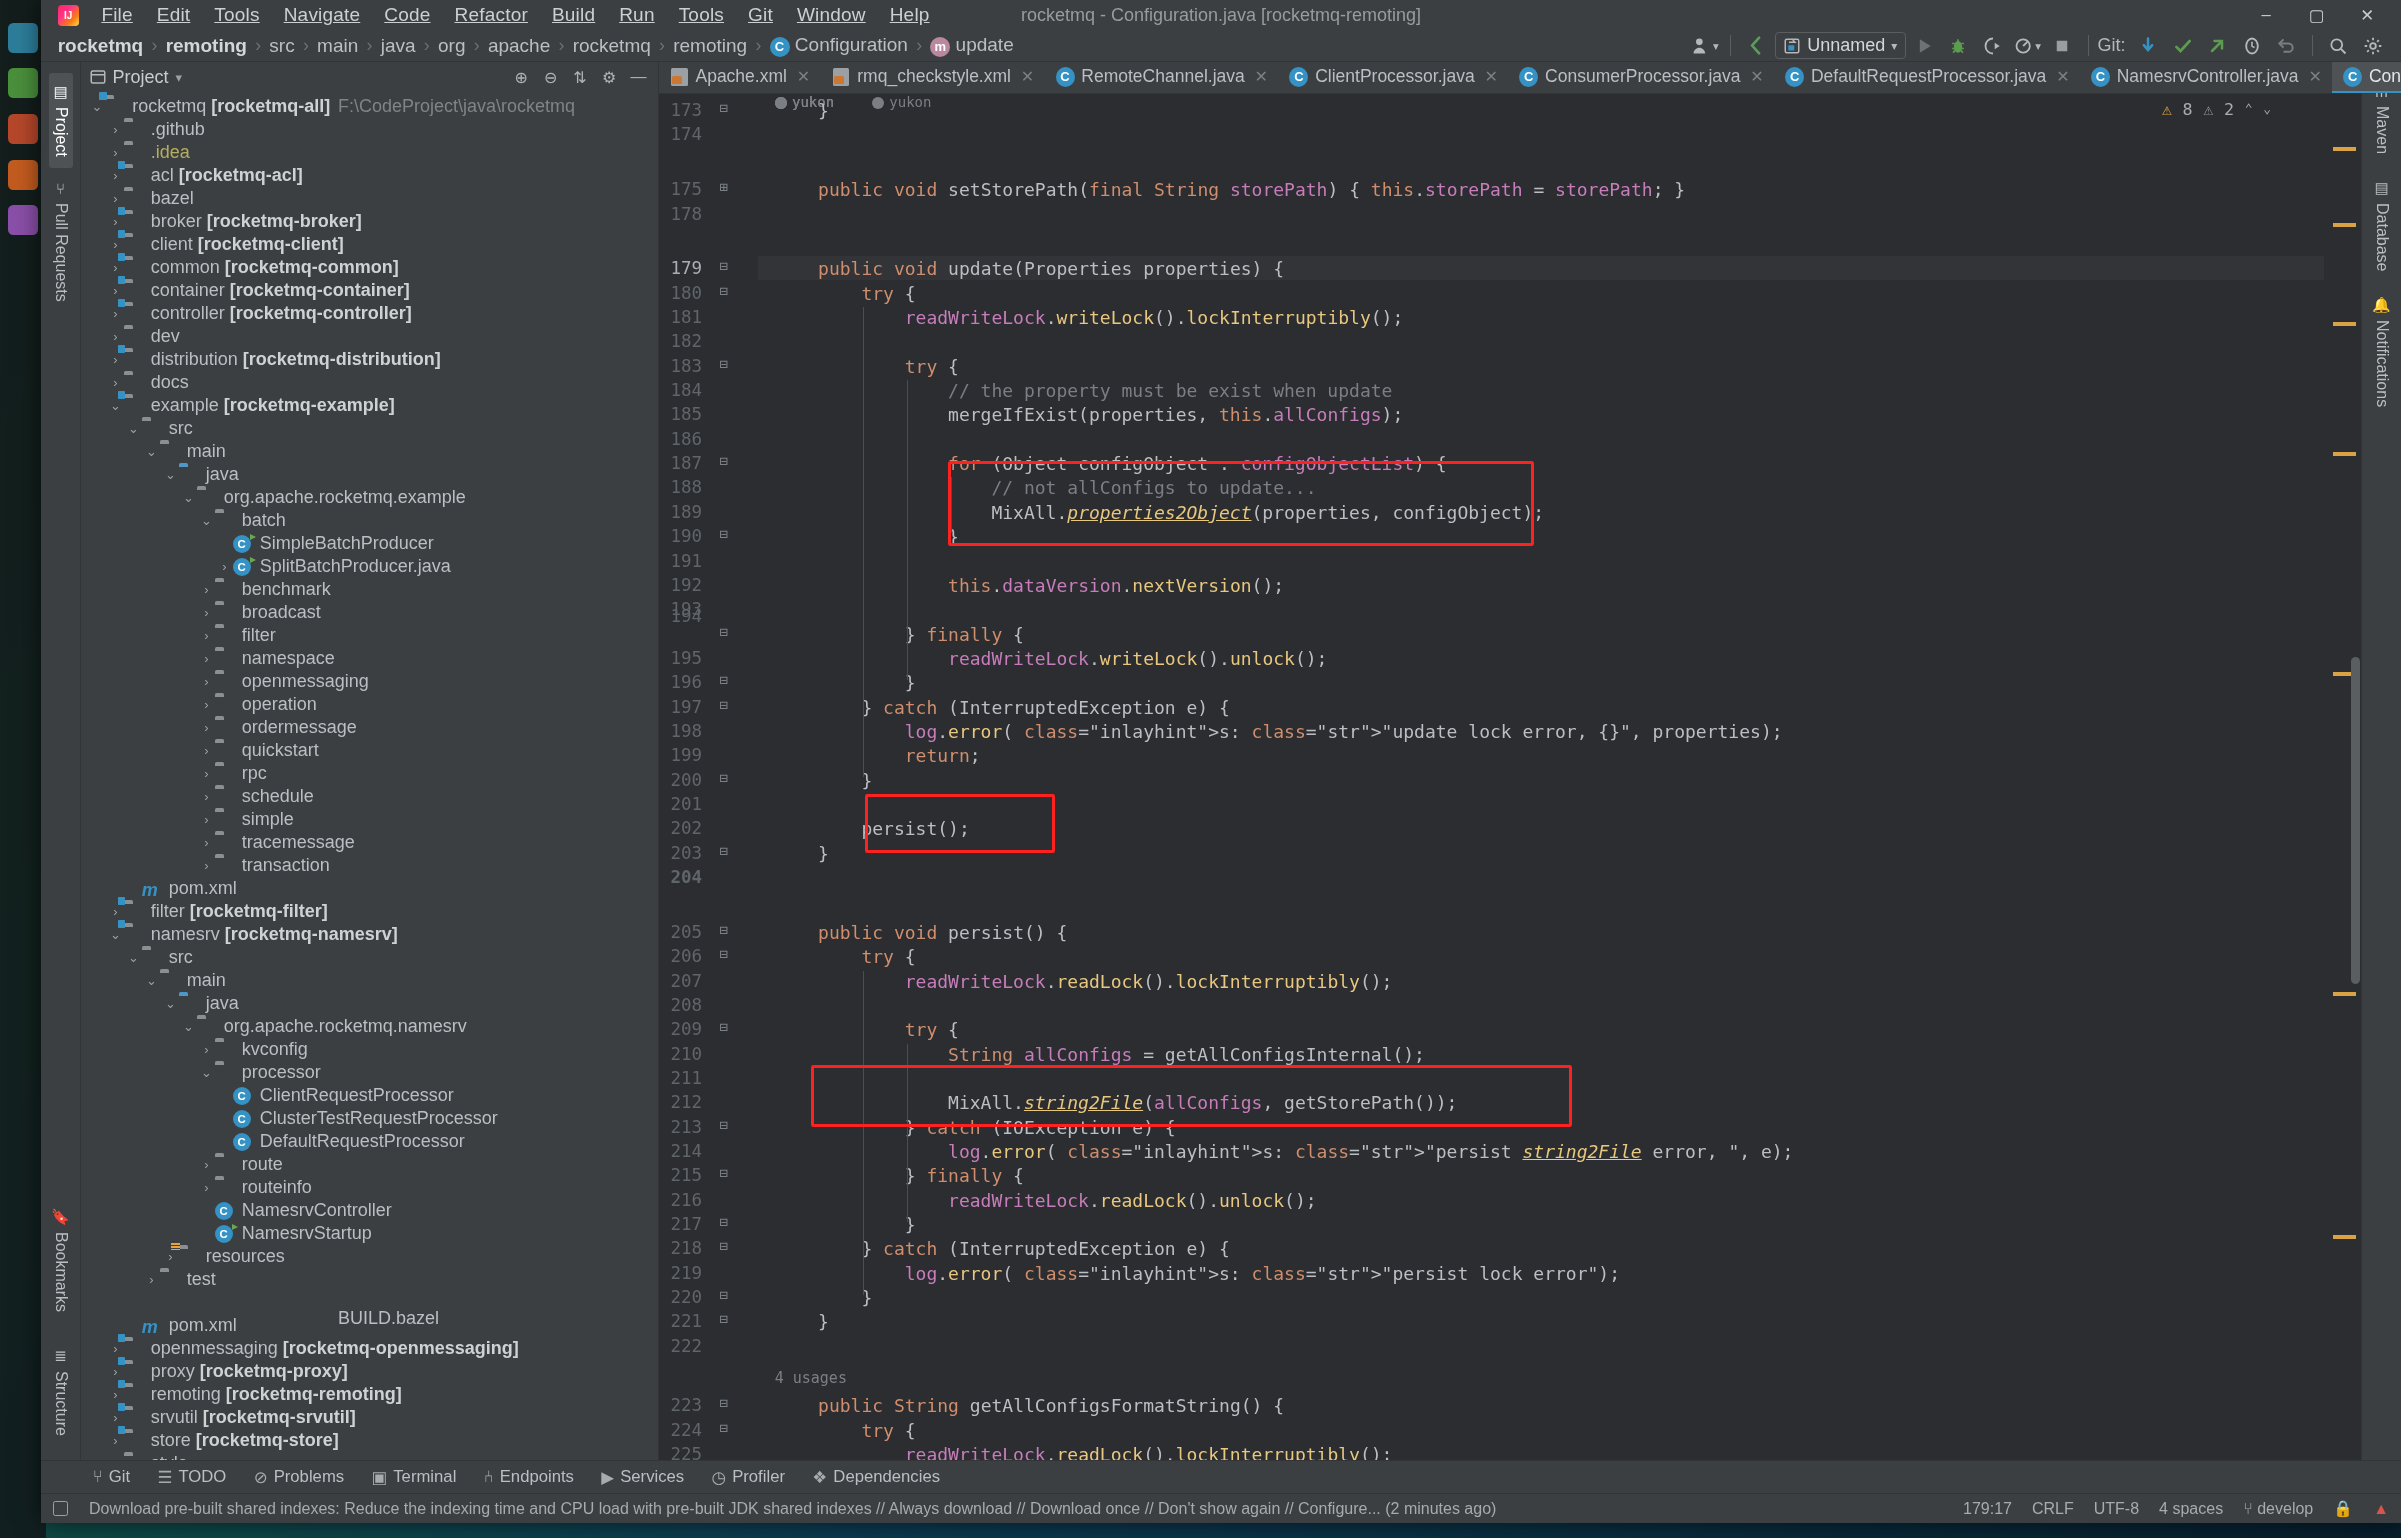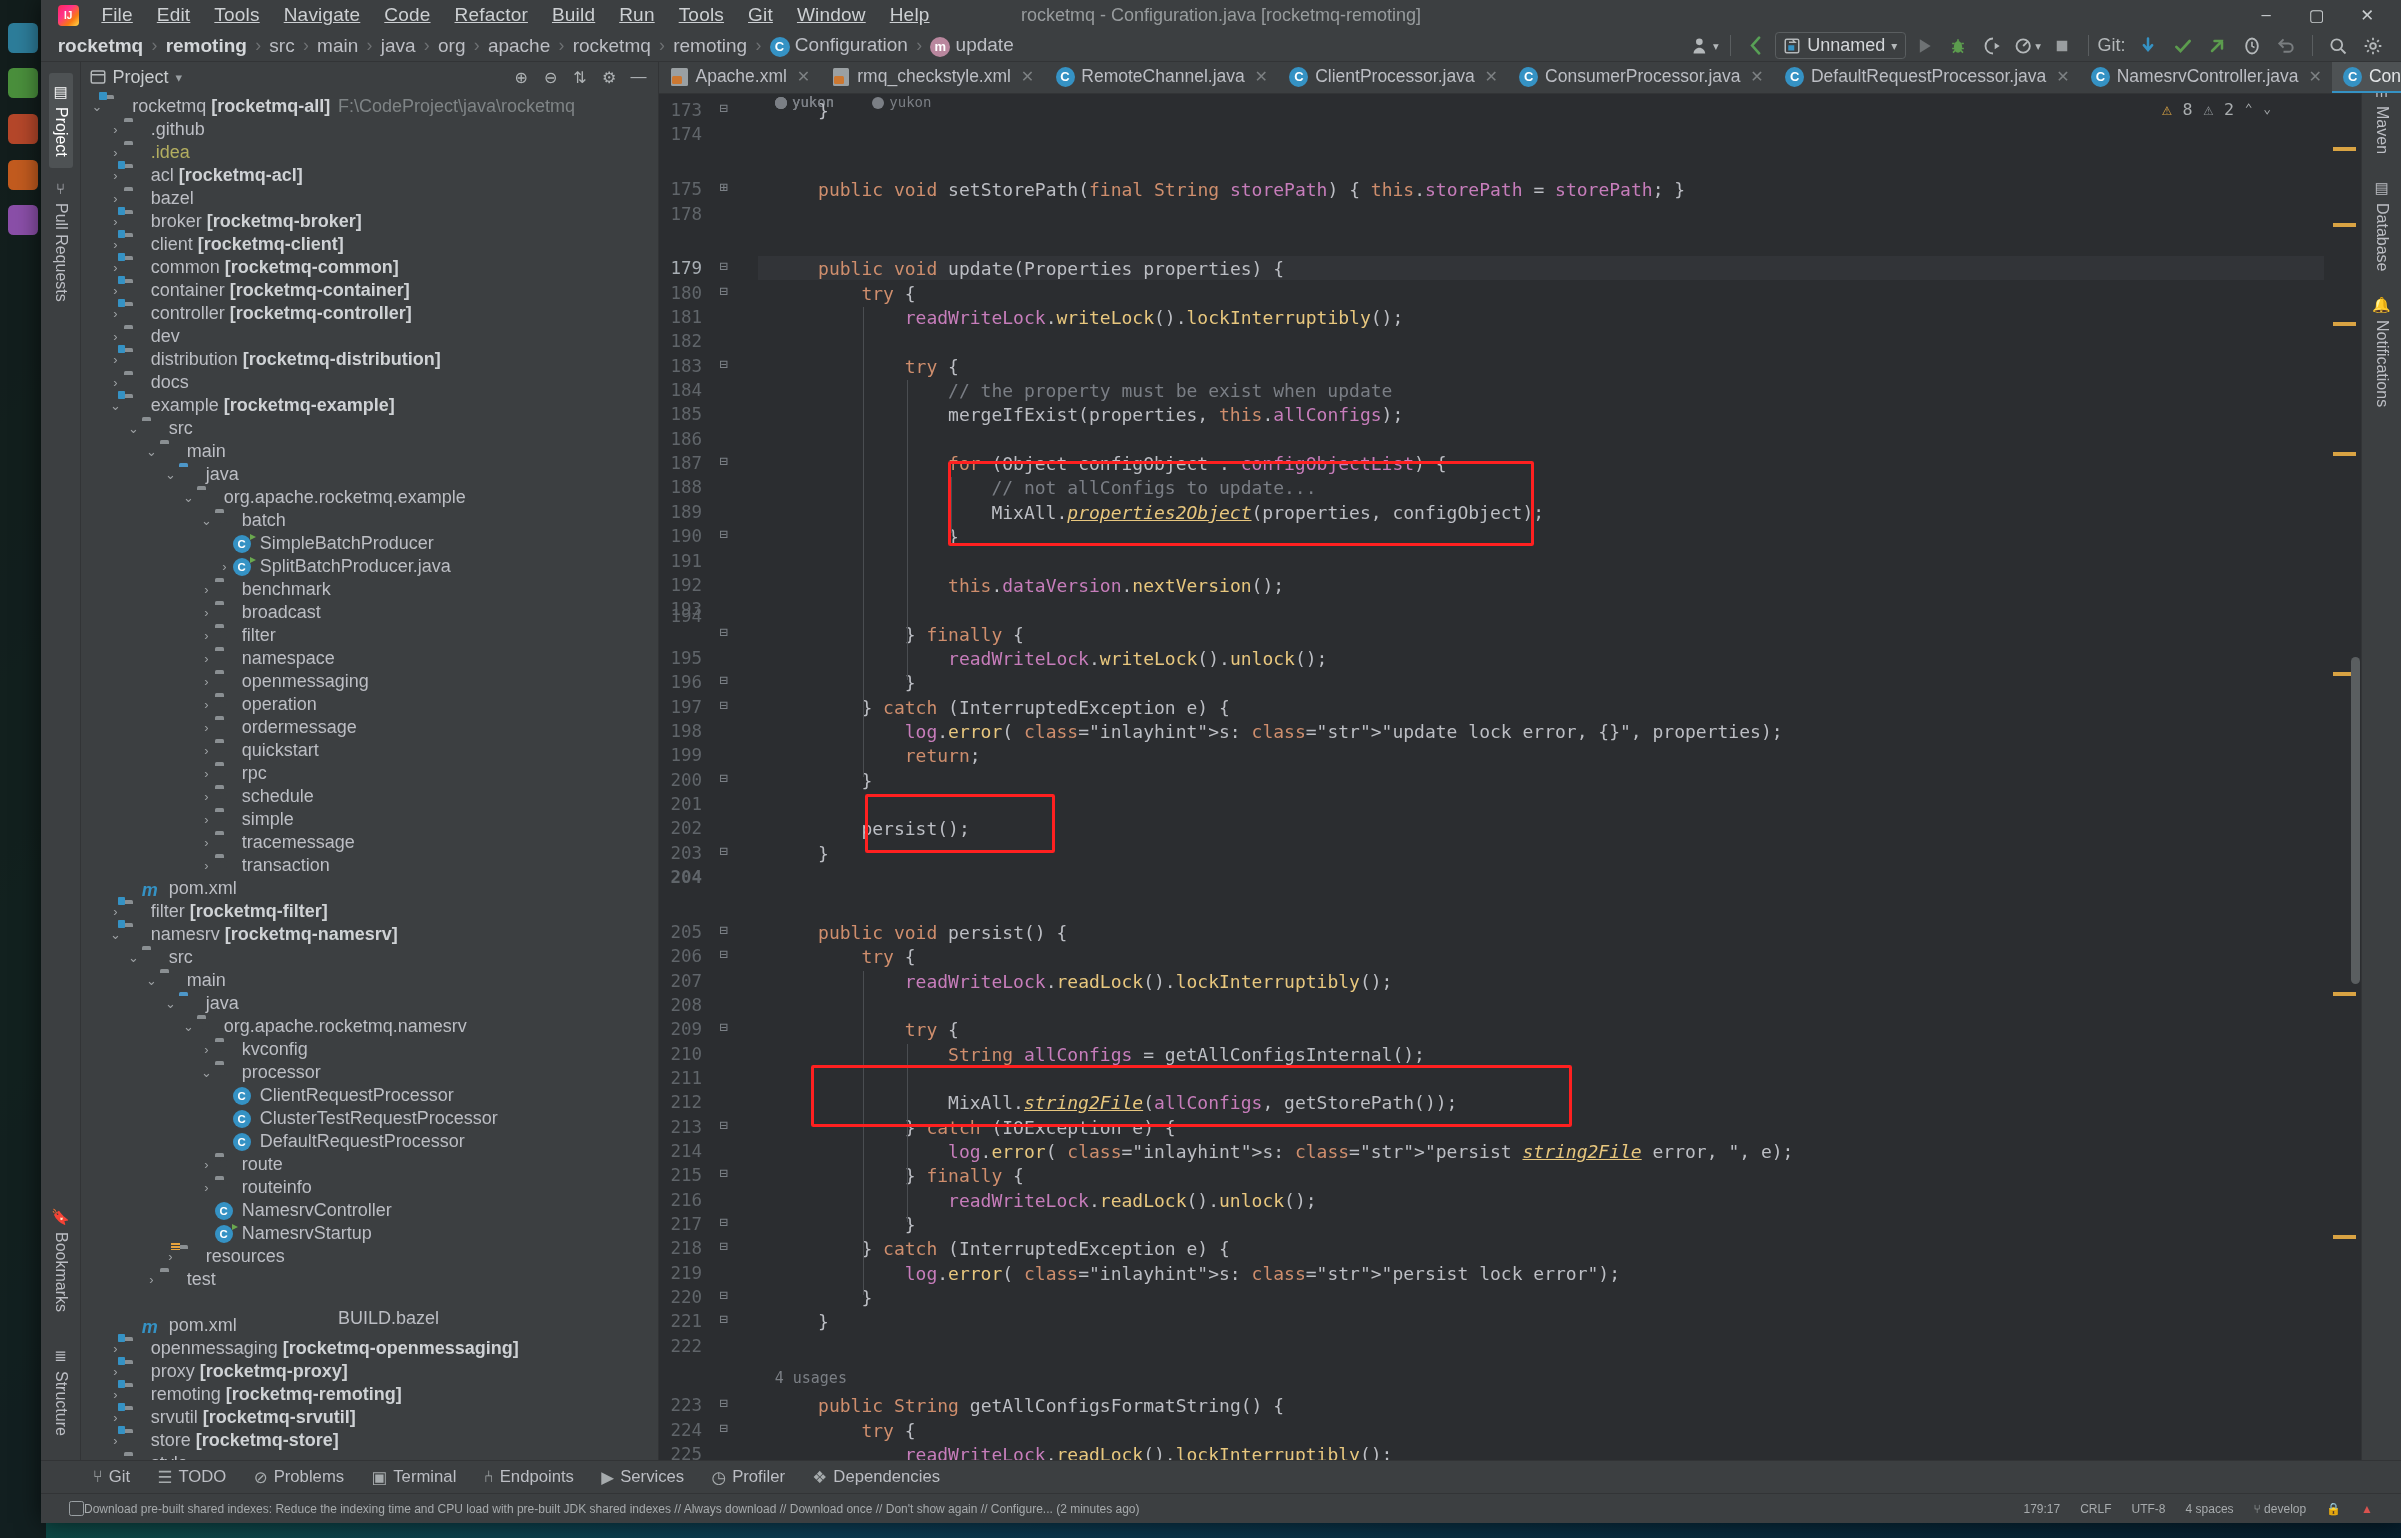--- a/index.html
+++ b/index.html
@@ -170,22 +170,22 @@
   .mark{ position:absolute; right:4.6px; width:23px; height:3.8px; }
 
   
   .botbar{ height:33px; background:#3c3f41; display:flex; align-items:center;
            border-top:0.8px solid #323436; flex:none; padding-left:38px; }
   .bt{ display:flex; align-items:center; gap:6px; padding:0 13.7px; font-size:16.7px;
        color:#bcbec4; height:100%; }
 
   
   .status{ height:30px; background:#3c3f41; display:flex; align-items:center;
-           border-top:0.8px solid #323436; flex:none; font-size:12px; color:#a7abad;
-           padding:0 28px; gap:0; }
+           border-top:0.8px solid #323436; flex:none; font-size:16px; color:#a7abad;
+           padding:0 12px; gap:21px; }
   .status .msg{ color:#a7abad; }
   .status .right{ margin-left:auto; display:flex; align-items:center; gap:20px; }
 
   .ssq{ width:15px;height:15px;border:1.5px solid #9aa0a3;border-radius:2.3px; }
   svg{ display:block; }
 </style>
 </head>
 <body>
 
 <div class="desktop"></div>

